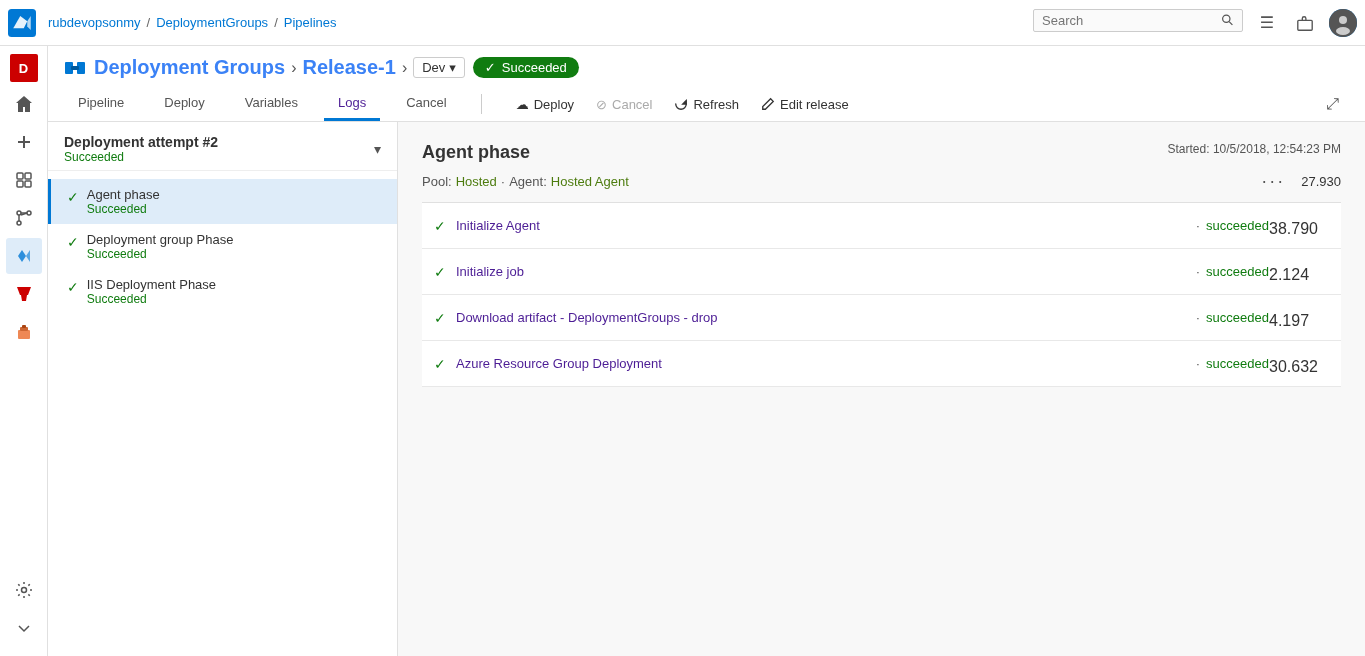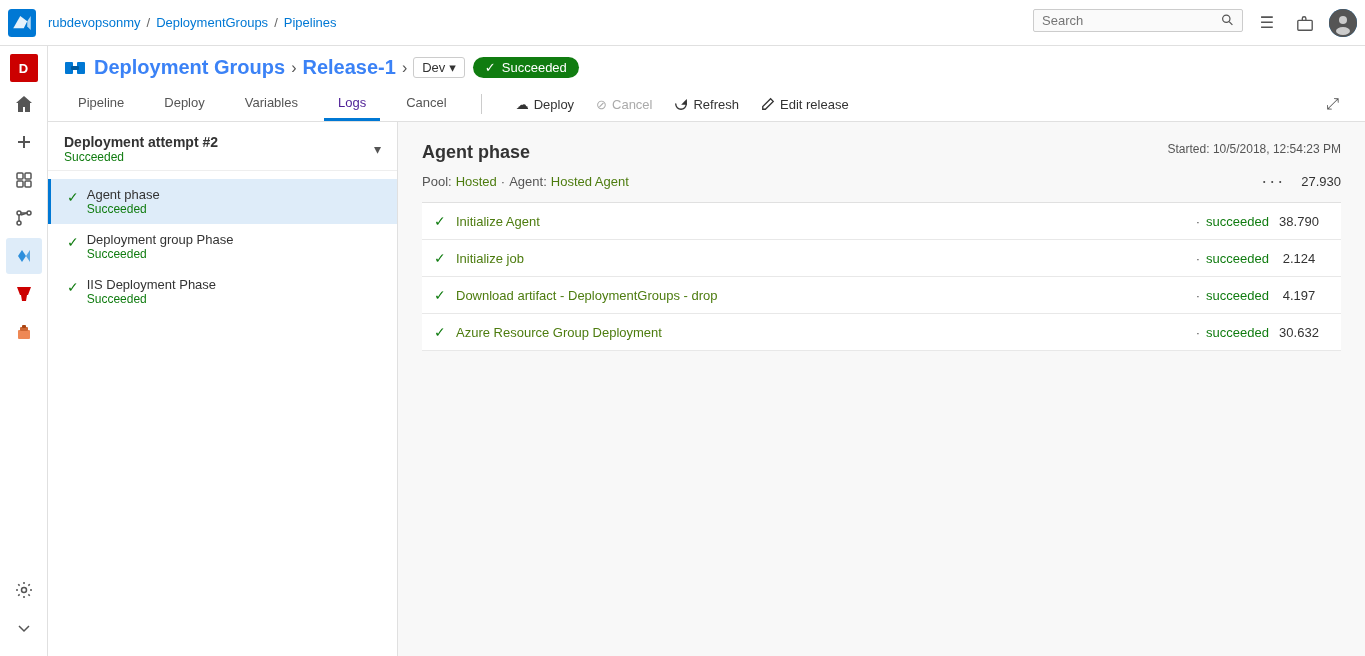--- a/index.html
+++ b/index.html
@@ -96,24 +96,24 @@
     .more-dots { color: #555; font-size: 18px; cursor: pointer; letter-spacing: 2px; }
     .phase-duration { font-size: 13px; color: #333; font-weight: 500; }
 
     
     .task-list { margin-top: 0; }
     .task-row {
       display: flex; align-items: center; padding: 10px 12px; border-bottom: 1px solid #e8e8e8;
       background: #fff; cursor: pointer;
     }
     .task-check { color: #107c10; font-size: 14px; width: 22px; flex-shrink: 0; }
-    .task-name { flex: 1; font-size: 13px; color: #4d7c0f; }
+    .task-name { flex: 1; font-size: 13px; color: #4c1d95; }
     .task-dot { color: #555; margin: 0 6px; }
     .task-status { font-size: 13px; color: #107c10; }
-    .task-duration { font-size: 13px; color: #333; min-width: 60px; text-align: center; }
+    .task-duration { font-size: 16px; color: #333; min-width: 60px; text-align: left; margin-top: 7px; }
   </style>
 </head>
 <body>
 
 <div class="topbar">
   <svg class="topbar-logo" viewBox="0 0 32 32" fill="none">
     <rect width="32" height="32" rx="4" fill="#0078d4"></rect>
     <path d="M6 22L14 8l8 6-4 8H6z" fill="white" opacity="0.9"></path>
     <path d="M22 14l4-6v16l-4-4v-6z" fill="white" opacity="0.7"></path>
   </svg>

